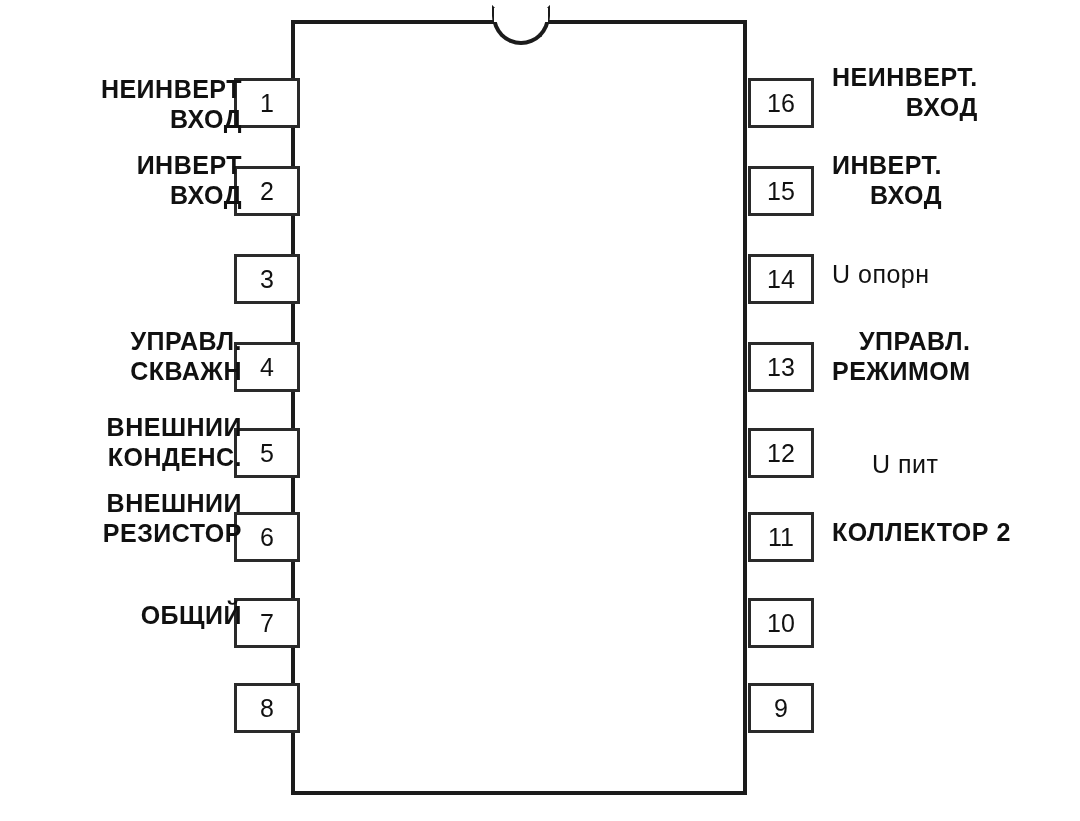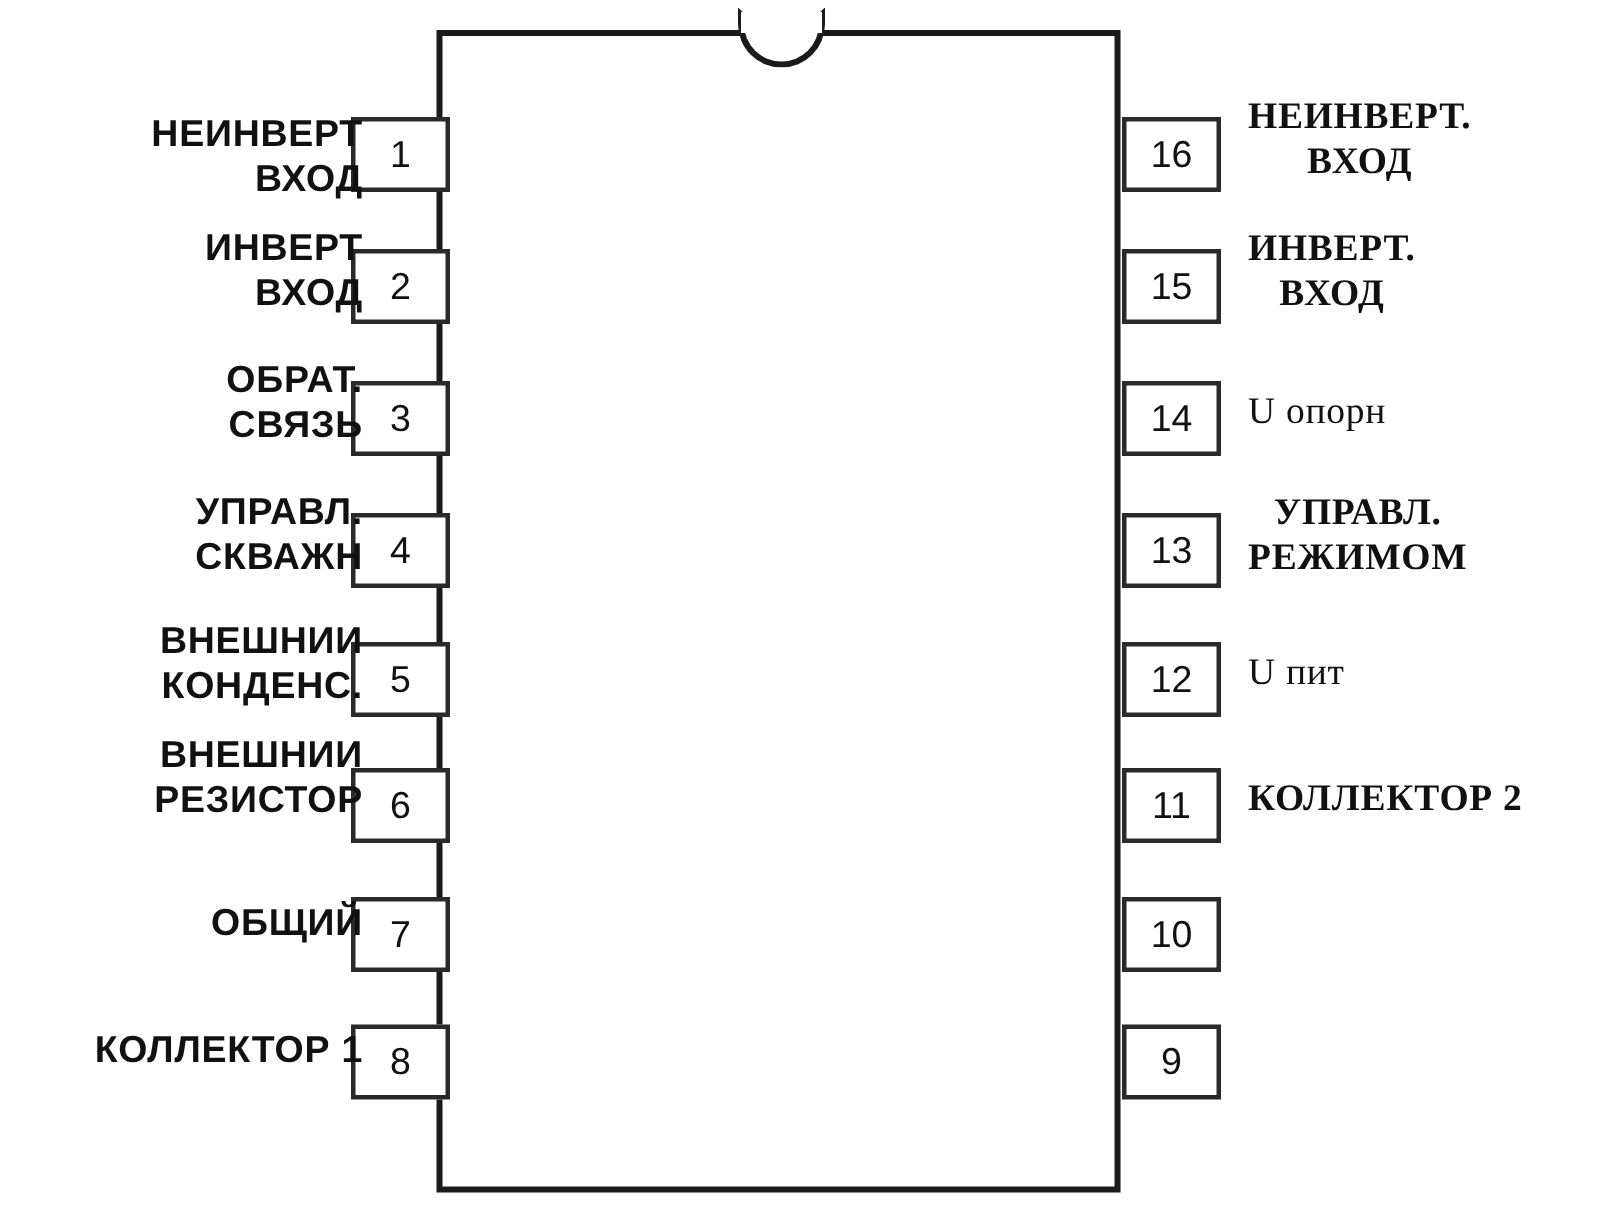--- a/index.html
+++ b/index.html
@@ -77,22 +77,21 @@
     letter-spacing: 0.5px;
     white-space: pre-line;
     font-weight: bold;
   }
   .label.left {
     right: 838px;   
     text-align: right;
   }
   .label.right {
     left: 832px;
-    text-align: center;
-    font-family: Liberation Serif, serif;
+    text-align: right;
   }
   .label.thin {
     font-weight: normal;
     letter-spacing: 0.5px;
   }
 </style>
 </head>
 <body>
 
 <div id="stage">
@@ -103,58 +102,55 @@
 
   <div class="pin left" style="top: 78px;">1</div>
   <div class="label left" style="top: 75px;">НЕИНВЕРТ
 ВХОД</div>
 
   <div class="pin left" style="top: 166px;">2</div>
   <div class="label left" style="top: 151px;">ИНВЕРТ
 ВХОД</div>
 
   <div class="pin left" style="top: 254px;">3</div>
-  <div class="label left" style="top: 239px;">ОБРАТ.
-СВЯЗЬ</div>
 
   <div class="pin left" style="top: 342px;">4</div>
   <div class="label left" style="top: 327px;">УПРАВЛ.
 СКВАЖН</div>
 
   <div class="pin left" style="top: 428px;">5</div>
   <div class="label left" style="top: 413px;">ВНЕШНИИ
 КОНДЕНС.</div>
 
   <div class="pin left" style="top: 512px;">6</div>
   <div class="label left" style="top: 489px;">ВНЕШНИИ
 РЕЗИСТОР</div>
 
   <div class="pin left" style="top: 598px;">7</div>
   <div class="label left" style="top: 601px;">ОБЩИЙ</div>
 
   <div class="pin left" style="top: 683px;">8</div>
-  <div class="label left" style="top: 686px;">КОЛЛЕКТОР 1</div>
 
   <div class="pin right" style="top: 78px;">16</div>
   <div class="label right" style="top: 63px;">НЕИНВЕРТ.
 ВХОД</div>
 
   <div class="pin right" style="top: 166px;">15</div>
   <div class="label right" style="top: 151px;">ИНВЕРТ.
 ВХОД</div>
 
   <div class="pin right" style="top: 254px;">14</div>
   <div class="label right thin" style="top: 260px;">U опорн</div>
 
   <div class="pin right" style="top: 342px;">13</div>
   <div class="label right" style="top: 327px;">УПРАВЛ.
 РЕЖИМОМ</div>
 
   <div class="pin right" style="top: 428px;">12</div>
-  <div class="label right thin" style="top: 434px;">U пит</div>
+  <div class="label right thin" style="top: 450px; margin-left: 40px;">U пит</div>
 
   <div class="pin right" style="top: 512px;">11</div>
   <div class="label right" style="top: 518px;">КОЛЛЕКТОР 2</div>
 
   <div class="pin right" style="top: 598px;">10</div>
 
   <div class="pin right" style="top: 683px;">9</div>
 
 </div>
 

